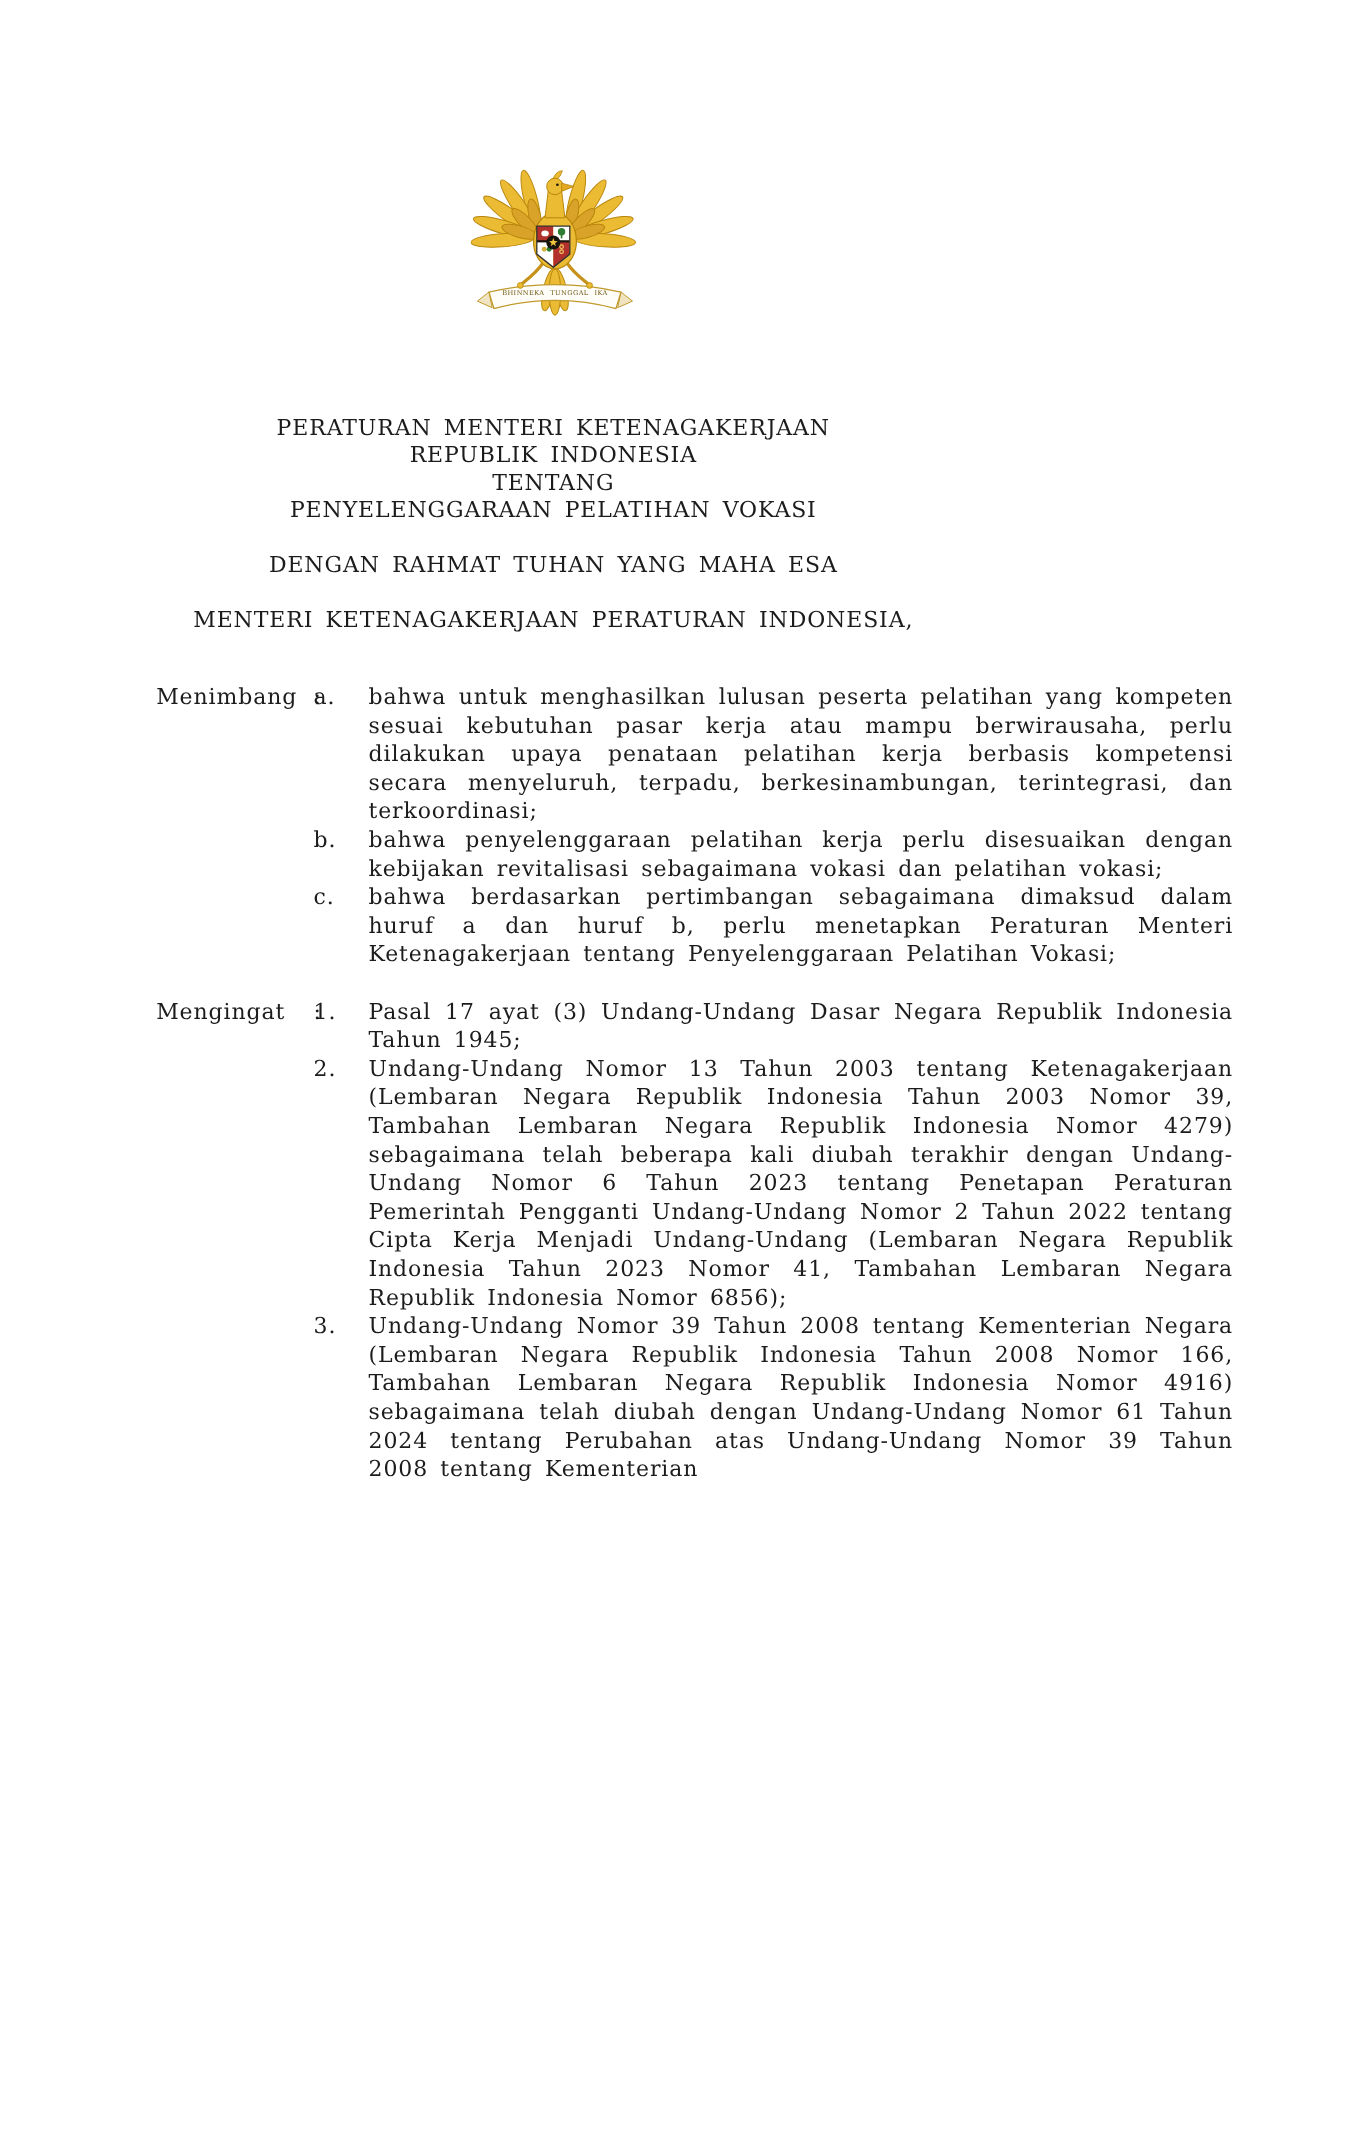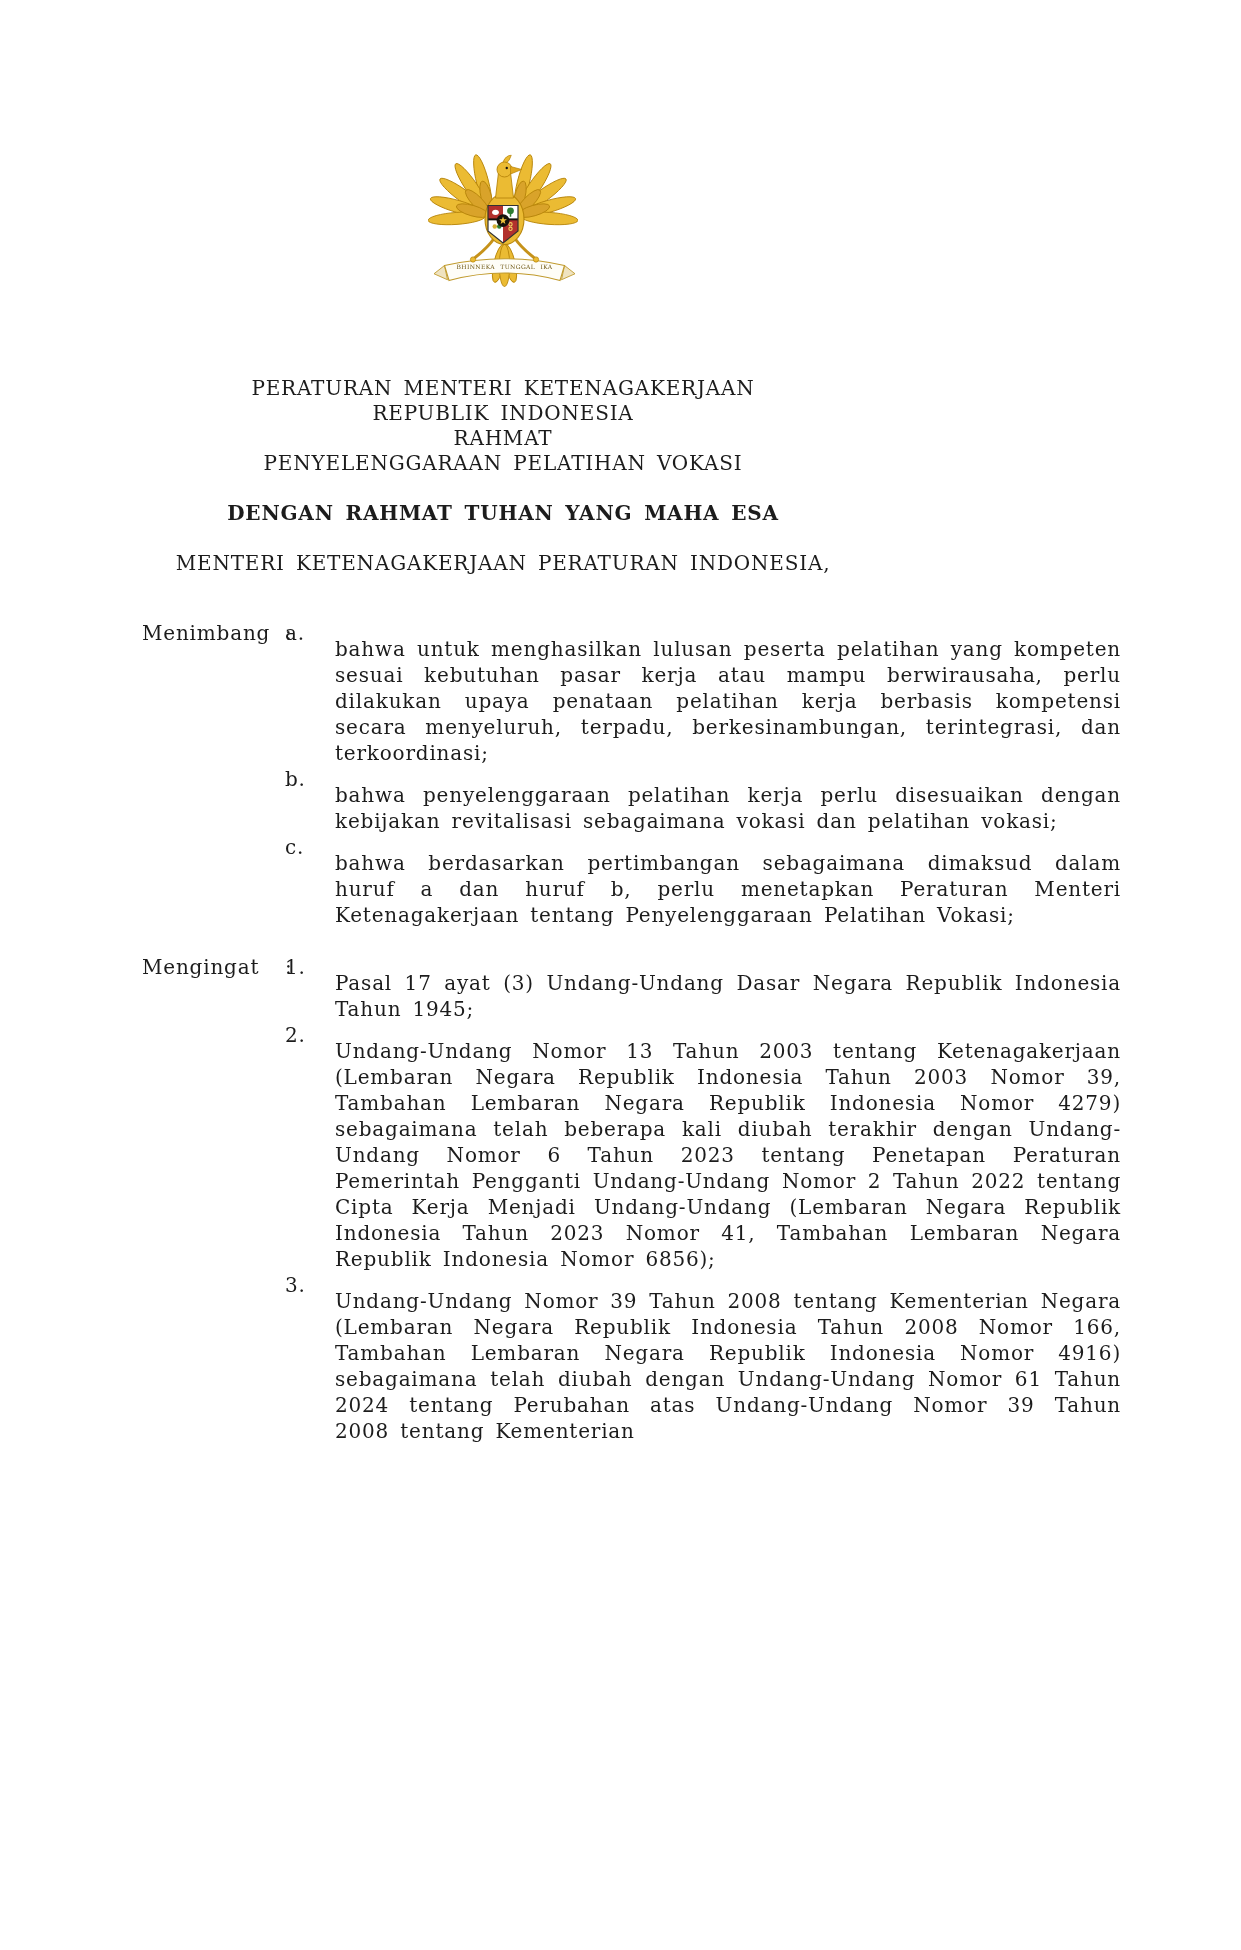--- a/index.html
+++ b/index.html
@@ -14,37 +14,36 @@
     line-height:26px;
     letter-spacing:0.8px;
     word-spacing:4px;
     padding:126px 120px 60px 120px;
     overflow:hidden;
   }
   .head-block { width:766px; text-align:center; }
   .emblem-wrap { margin-bottom:64px; }
   .emblem-wrap svg { display:inline-block; }
   .title-block div { line-height:25px; }
-  .invocation { margin-top:25px; line-height:25px;font-weight:bold; }
+  .invocation { margin-top:25px; line-height:25px; }
   .authority  { margin-top:25px; line-height:25px; }
   .sections { margin-top:44px; }
   .section {
     display:grid;
     grid-template-columns:143px 22px 1fr;
     align-items:start;
   }
   .section + .section { margin-top:26px; }
   .sec-label, .sec-colon { line-height:26px;margin-left:22px; }
   .item { display:grid; grid-template-columns:50px 1fr; }
   .item .marker { line-height:26px; }
   .item .text {
     text-align:justify;
     text-justify:inter-word;
     line-height:26px;
-    margin-top:16px;
   }
 </style>
 </head>
 <body>
 
 <div class="page">
 
   <div class="head-block">
 
     <div class="emblem-wrap">
@@ -127,21 +126,21 @@
           <path d="M80,106 L120,106 L120,140 L100,156 L80,140 Z" fill="none" stroke="#333333" stroke-width="1.6"></path>
           <circle cx="100" cy="126" r="8.5" fill="#17130D"></circle>
           <polygon points="100,120.5 101.3,124.2 105.2,124.3 102.1,126.7 103.2,130.5 100,128.2 96.8,130.5 97.9,126.7 94.8,124.3 98.7,124.2" fill="#F2C33C"></polygon>
         </g>
       </svg>
     </div>
 
     <div class="title-block">
       <div>PERATURAN MENTERI KETENAGAKERJAAN</div>
       <div>REPUBLIK INDONESIA</div>
-      <div>RAHMAT</div>
+      <div>TENTANG</div>
       <div>PENYELENGGARAAN PELATIHAN VOKASI</div>
     </div>
 
     <div class="invocation">DENGAN RAHMAT TUHAN YANG MAHA ESA</div>
     <div class="authority">MENTERI KETENAGAKERJAAN PERATURAN INDONESIA,</div>
 
   </div>
 
   <div class="sections">
 

